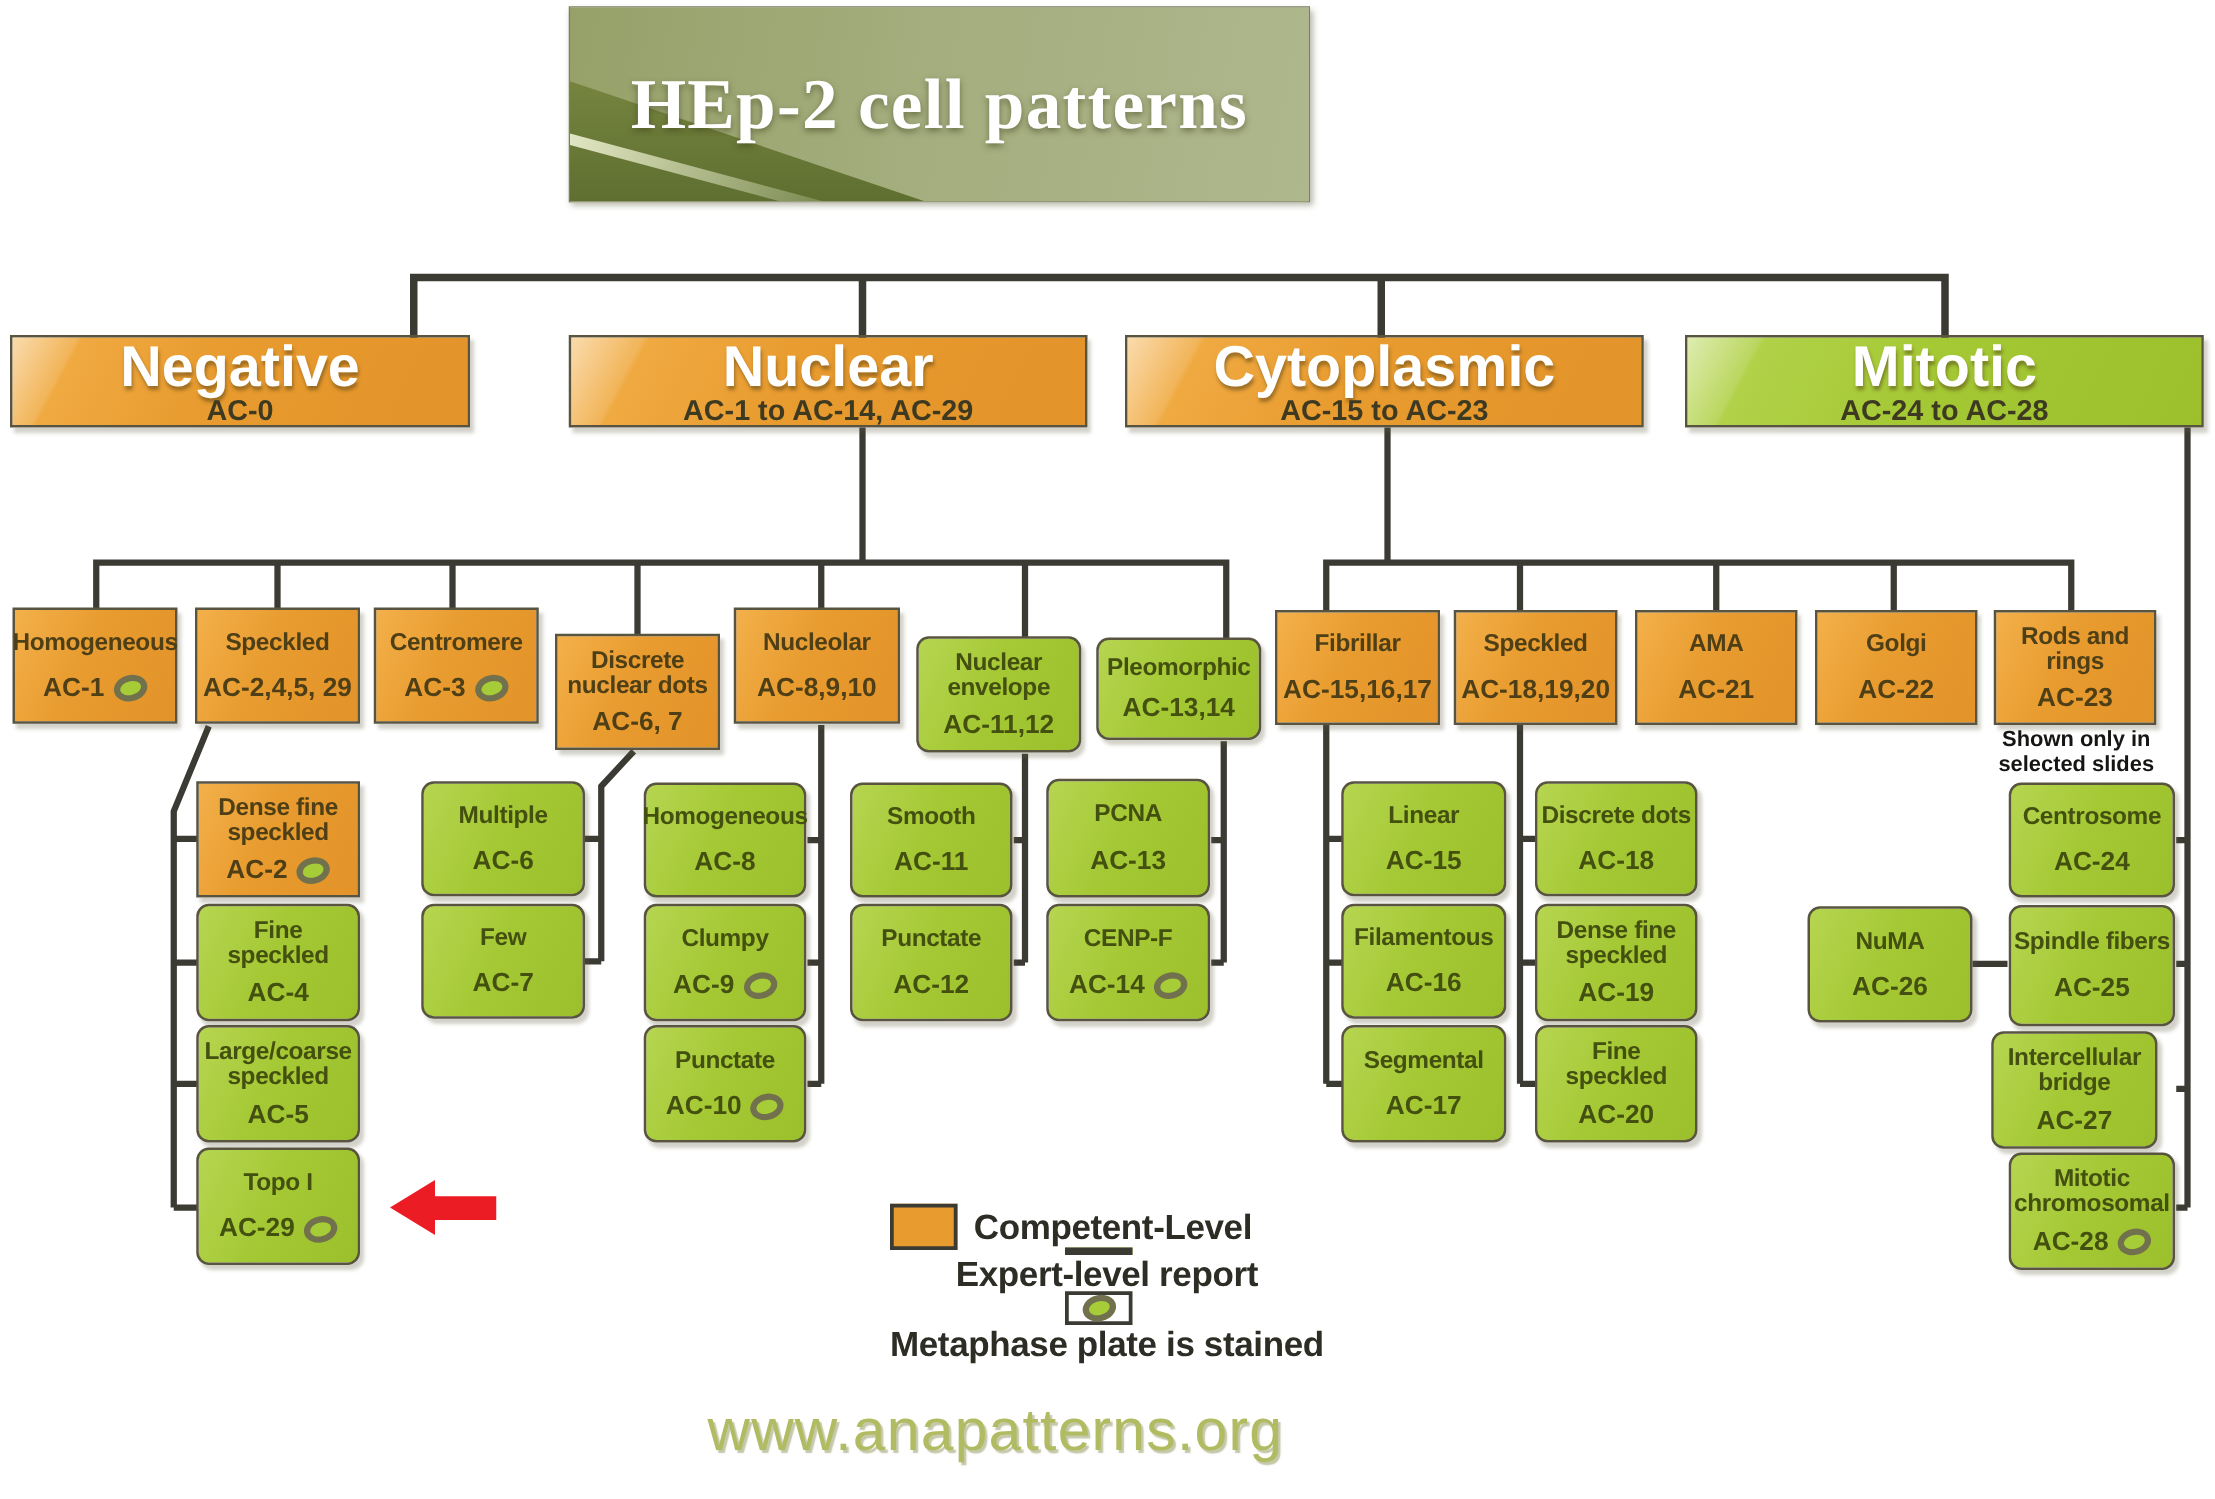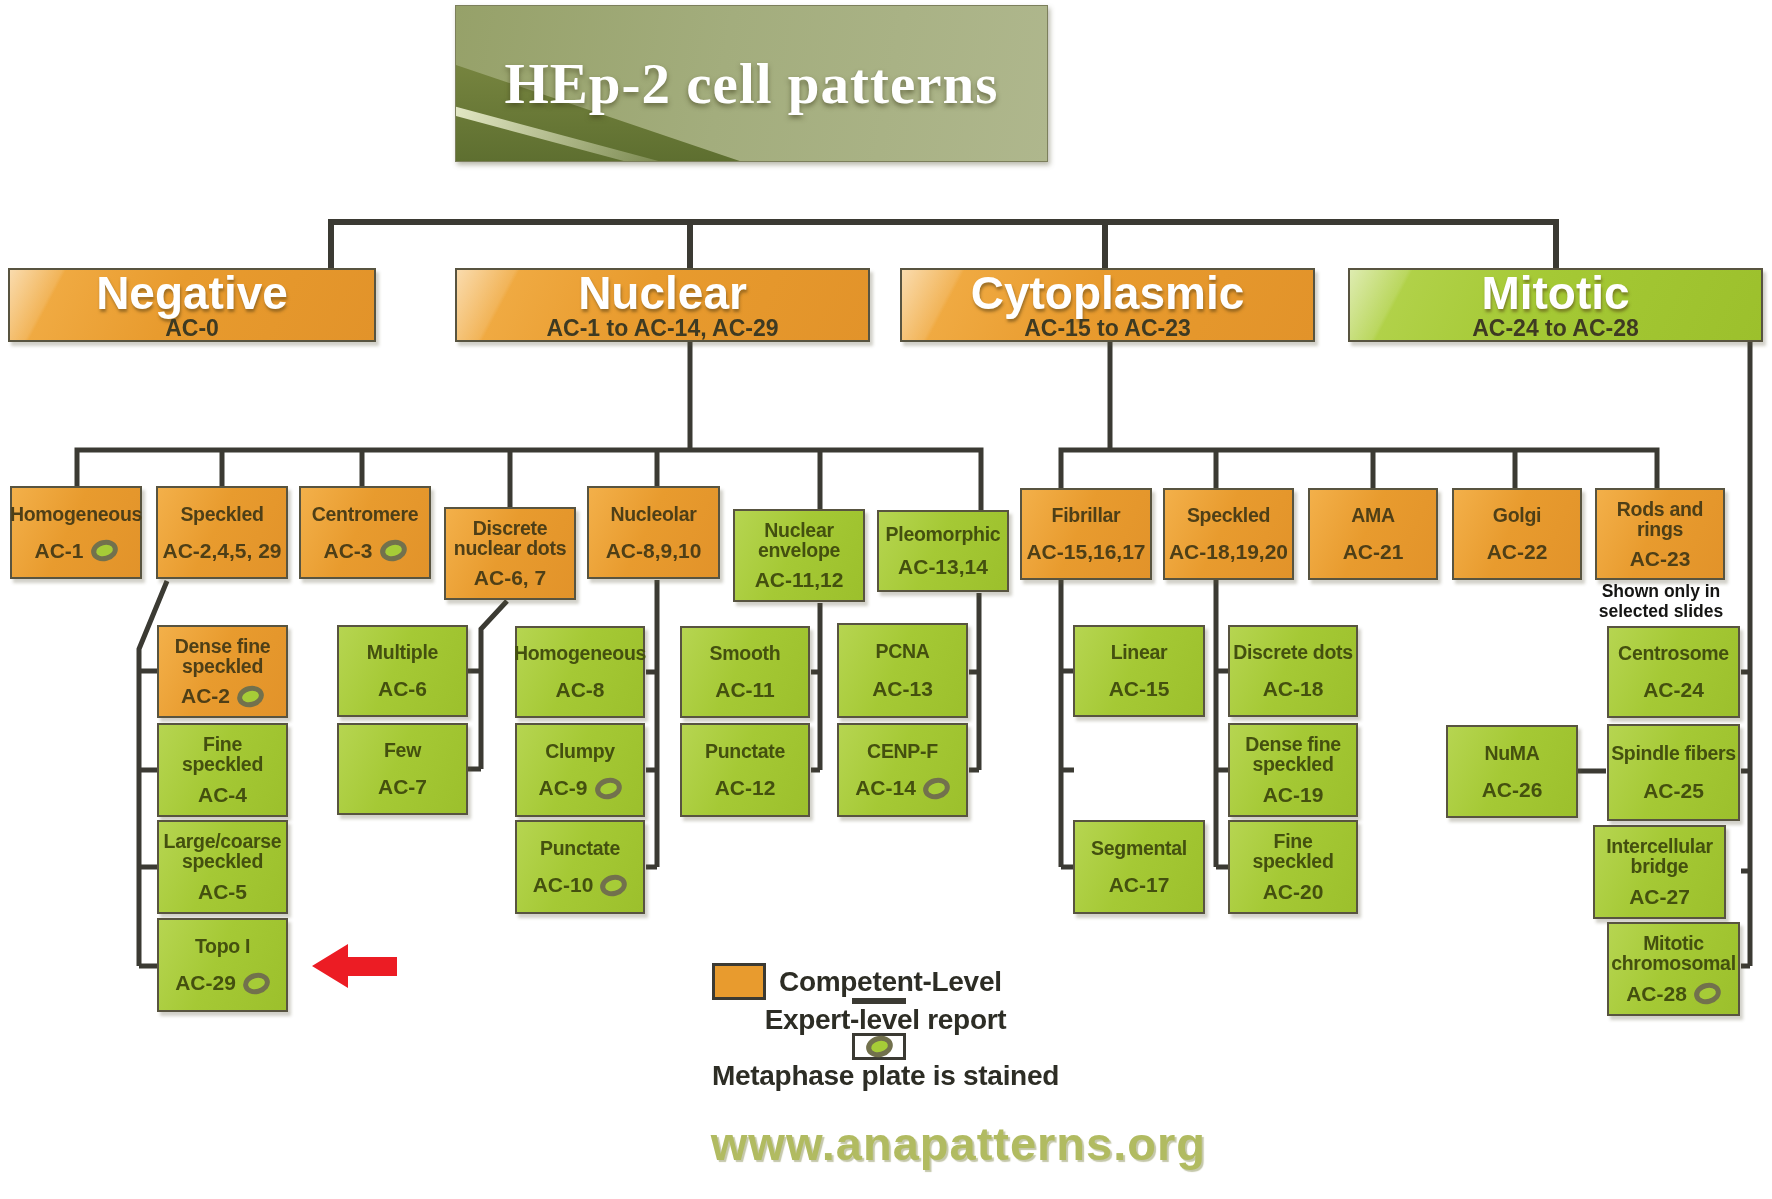--- a/index.html
+++ b/index.html
@@ -39,42 +39,42 @@
   .green{background:linear-gradient(115deg,#b6d551 0%,#a5c935 45%,#9cc02c 100%);}
   .lvl1::before{
     content:"";position:absolute;inset:0;pointer-events:none;
     background:linear-gradient(118deg,rgba(255,255,255,.55),rgba(255,255,255,.12) 13%,rgba(255,255,255,0) 14%);
   }
   .lvl1 .nl{font-size:46px;font-weight:700;color:#ffffff;text-shadow:1px 3px 3px rgba(80,60,20,.5);}
   .lvl1 .ns{font-size:23px;font-weight:700;color:#3e3a22;}
   .child .nl{font-size:19.5px;font-weight:700;letter-spacing:-0.3px;padding:0 2px;}
   .child .ns{font-size:21px;font-weight:700;display:flex;align-items:center;justify-content:center;gap:7px;}
   .orange.child{color:#4e3f17;}
-  .green.child{color:#44500f;}
+  .green.child{color:#44500f;border-radius:10px;}
   .mp{
     display:inline-block;width:27px;height:21px;border:5px solid #72714d;background:#a6cc37;
     border-radius:50%;transform:rotate(-14deg);box-sizing:border-box;
   }
   
   .note{
     position:absolute;left:1586px;top:582px;width:150px;z-index:2;text-align:center;
     font-size:17.5px;font-weight:700;color:#151513;line-height:1.12;
   }
   .legend{position:absolute;left:712px;top:963px;z-index:2;}
   .lrow{display:flex;align-items:center;height:37px;}
   .lrow + .lrow{margin-top:-2px;flex-direction:column;}
   .lswatch{width:54px;height:37px;box-sizing:border-box;border:3px solid #3b3a33;margin-right:13px;
     display:flex;align-items:center;justify-content:center;}
   .sw-orange{background:#e89b2e;}
   .sw-green{background:#a5c935;}
   .sw-white{background:#ffffff;}
   .ltext{font-size:28px;font-weight:700;color:#2d2d25;letter-spacing:-0.3px;}
   .footer{
-    position:absolute;left:566px;top:1116px;width:640px;z-index:2;text-align:right;
-    font-size:47px;font-weight:700;color:#b1bb61;letter-spacing:1px;
+    position:absolute;left:566px;top:1116px;width:640px;z-index:2;text-align:left;
+    font-size:47px;font-weight:400;color:#b1bb61;letter-spacing:1px;
     text-shadow:2px 2px 1px rgba(125,130,65,.45);
   }
 </style>
 </head>
 <body>
 
 <div id="canvas">
 
   <svg class="wires" width="1772" height="1199" viewBox="0 0 1772 1199">
     <g stroke="#3b3a33" fill="none">
@@ -278,20 +278,26 @@
       </div>
   </div>
   <div class="note">Shown only in selected slides</div>
 
   <div class="node child green" style="left:1073px;top:625px;width:132px;height:92px">
     <div class="nl">Linear</div>
     <div class="ns">
         <span>AC-15</span>
       </div>
   </div>
+  <div class="node child green" style="left:1073px;top:723px;width:132px;height:92px">
+    <div class="nl">Filamentous</div>
+    <div class="ns">
+        <span>AC-16</span>
+      </div>
+  </div>
   <div class="node child green" style="left:1073px;top:820px;width:132px;height:94px">
     <div class="nl">Segmental</div>
     <div class="ns">
         <span>AC-17</span>
       </div>
   </div>
 
   <div class="node child green" style="left:1228px;top:625px;width:130px;height:92px">
     <div class="nl">Discrete dots</div>
     <div class="ns">

